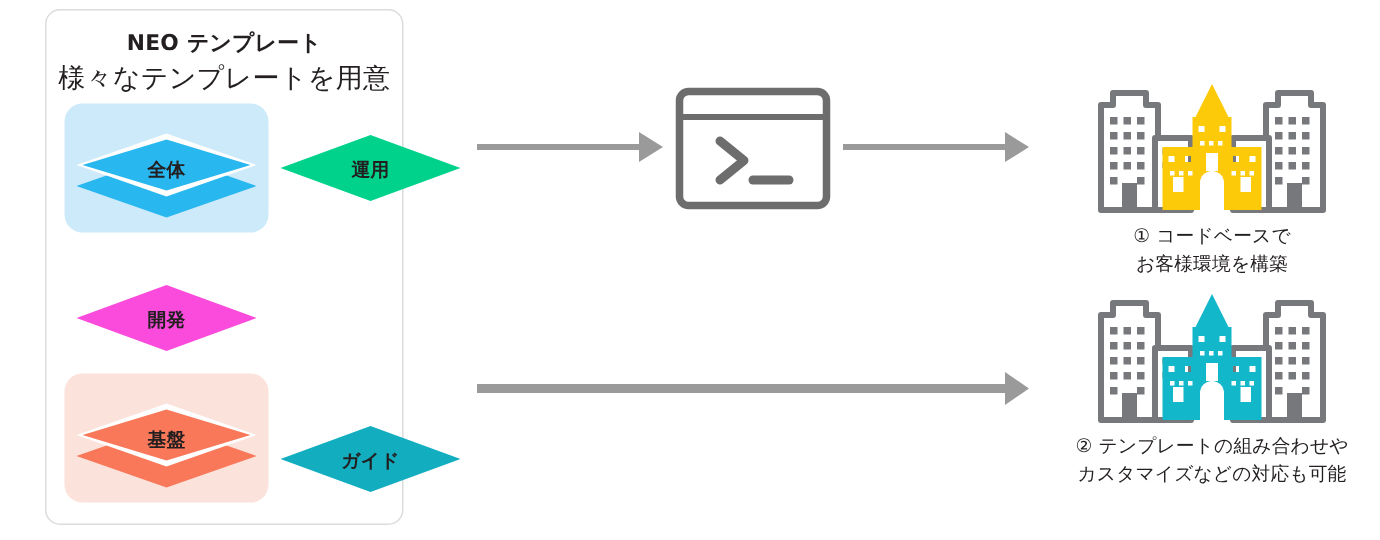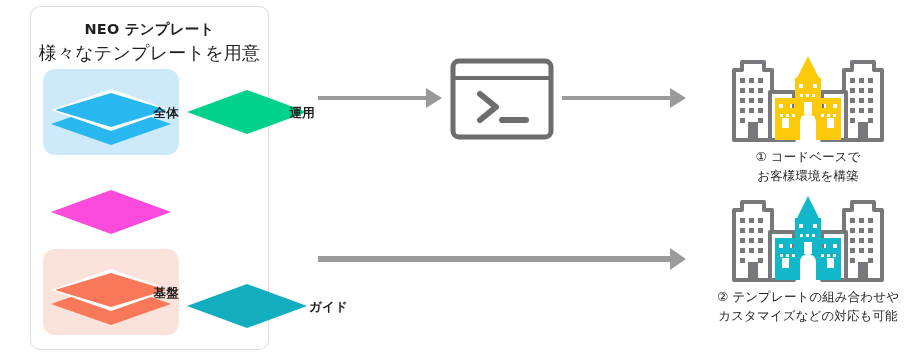--- a/index.html
+++ b/index.html
@@ -65,21 +65,21 @@
   .tpl-art {
     position: absolute;
     left: 0; top: 0;
     width: 136px;
     height: 86px;
   }
   .tpl-label {
     position: absolute;
     left: 0;
     width: 136px;
-    text-align: right;
+    text-align: center;
     font-size: 12.5px;
     font-weight: bold;
     color: #231f20;
     letter-spacing: 0.2px;
     white-space: nowrap;
   }
 
   
   .arrow {
     position: absolute;
@@ -142,38 +142,39 @@
     <svg class="tpl-art" viewBox="0 0 136 86">
       <polygon points="68,21 128,43 68,65 8,43" fill="#00d28c"></polygon>
     </svg>
     <div class="tpl-label" style="top:36px;">運用</div>
   </div>
 
   <div class="tpl-cell" style="left:12px; top:162px;">
     <svg class="tpl-art" viewBox="0 0 136 86">
       <polygon points="68,21 128,43 68,65 8,43" fill="#fa4bdc"></polygon>
     </svg>
+    <div class="tpl-label" style="top:36px;">開発</div>
   </div>
 
 
   <div class="tpl-cell" style="left:12px; top:242px;">
     <div class="tpl-bg" style="background:#fbe2da;"></div>
     <svg class="tpl-art" viewBox="0 0 136 86">
       <polygon points="68,34 128,55 68,76 8,55" fill="#f9785a"></polygon>
       <polygon points="68,20 128,41 68,62 8,41" fill="#ffffff"></polygon>
       <polygon points="68,24 124,41 68,58 12,41" fill="#f9785a"></polygon>
     </svg>
     <div class="tpl-label" style="top:36px;">基盤</div>
   </div>
 
   <div class="tpl-cell" style="left:148px; top:256px;">
     <svg class="tpl-art" viewBox="0 0 136 86">
       <polygon points="68,21 128,43 68,65 8,43" fill="#12aec0"></polygon>
     </svg>
-    <div class="tpl-label" style="top:36px;margin-left:33px;">ガイド</div>
+    <div class="tpl-label" style="top:36px;">ガイド</div>
   </div>
 </div>
 
 <svg class="arrow" style="left:318px; top:84px; width:126px; height:28px;" viewBox="0 0 126 28">
   <path d="M0,12 L108,12 L108,4 L124,14 L108,24 L108,16 L0,16 Z" fill="#9a9a9a"></path>
 </svg>
 
 <svg class="arrow" style="left:562px; top:84px; width:126px; height:28px;" viewBox="0 0 126 28">
   <path d="M0,12 L108,12 L108,4 L124,14 L108,24 L108,16 L0,16 Z" fill="#9a9a9a"></path>
 </svg>

